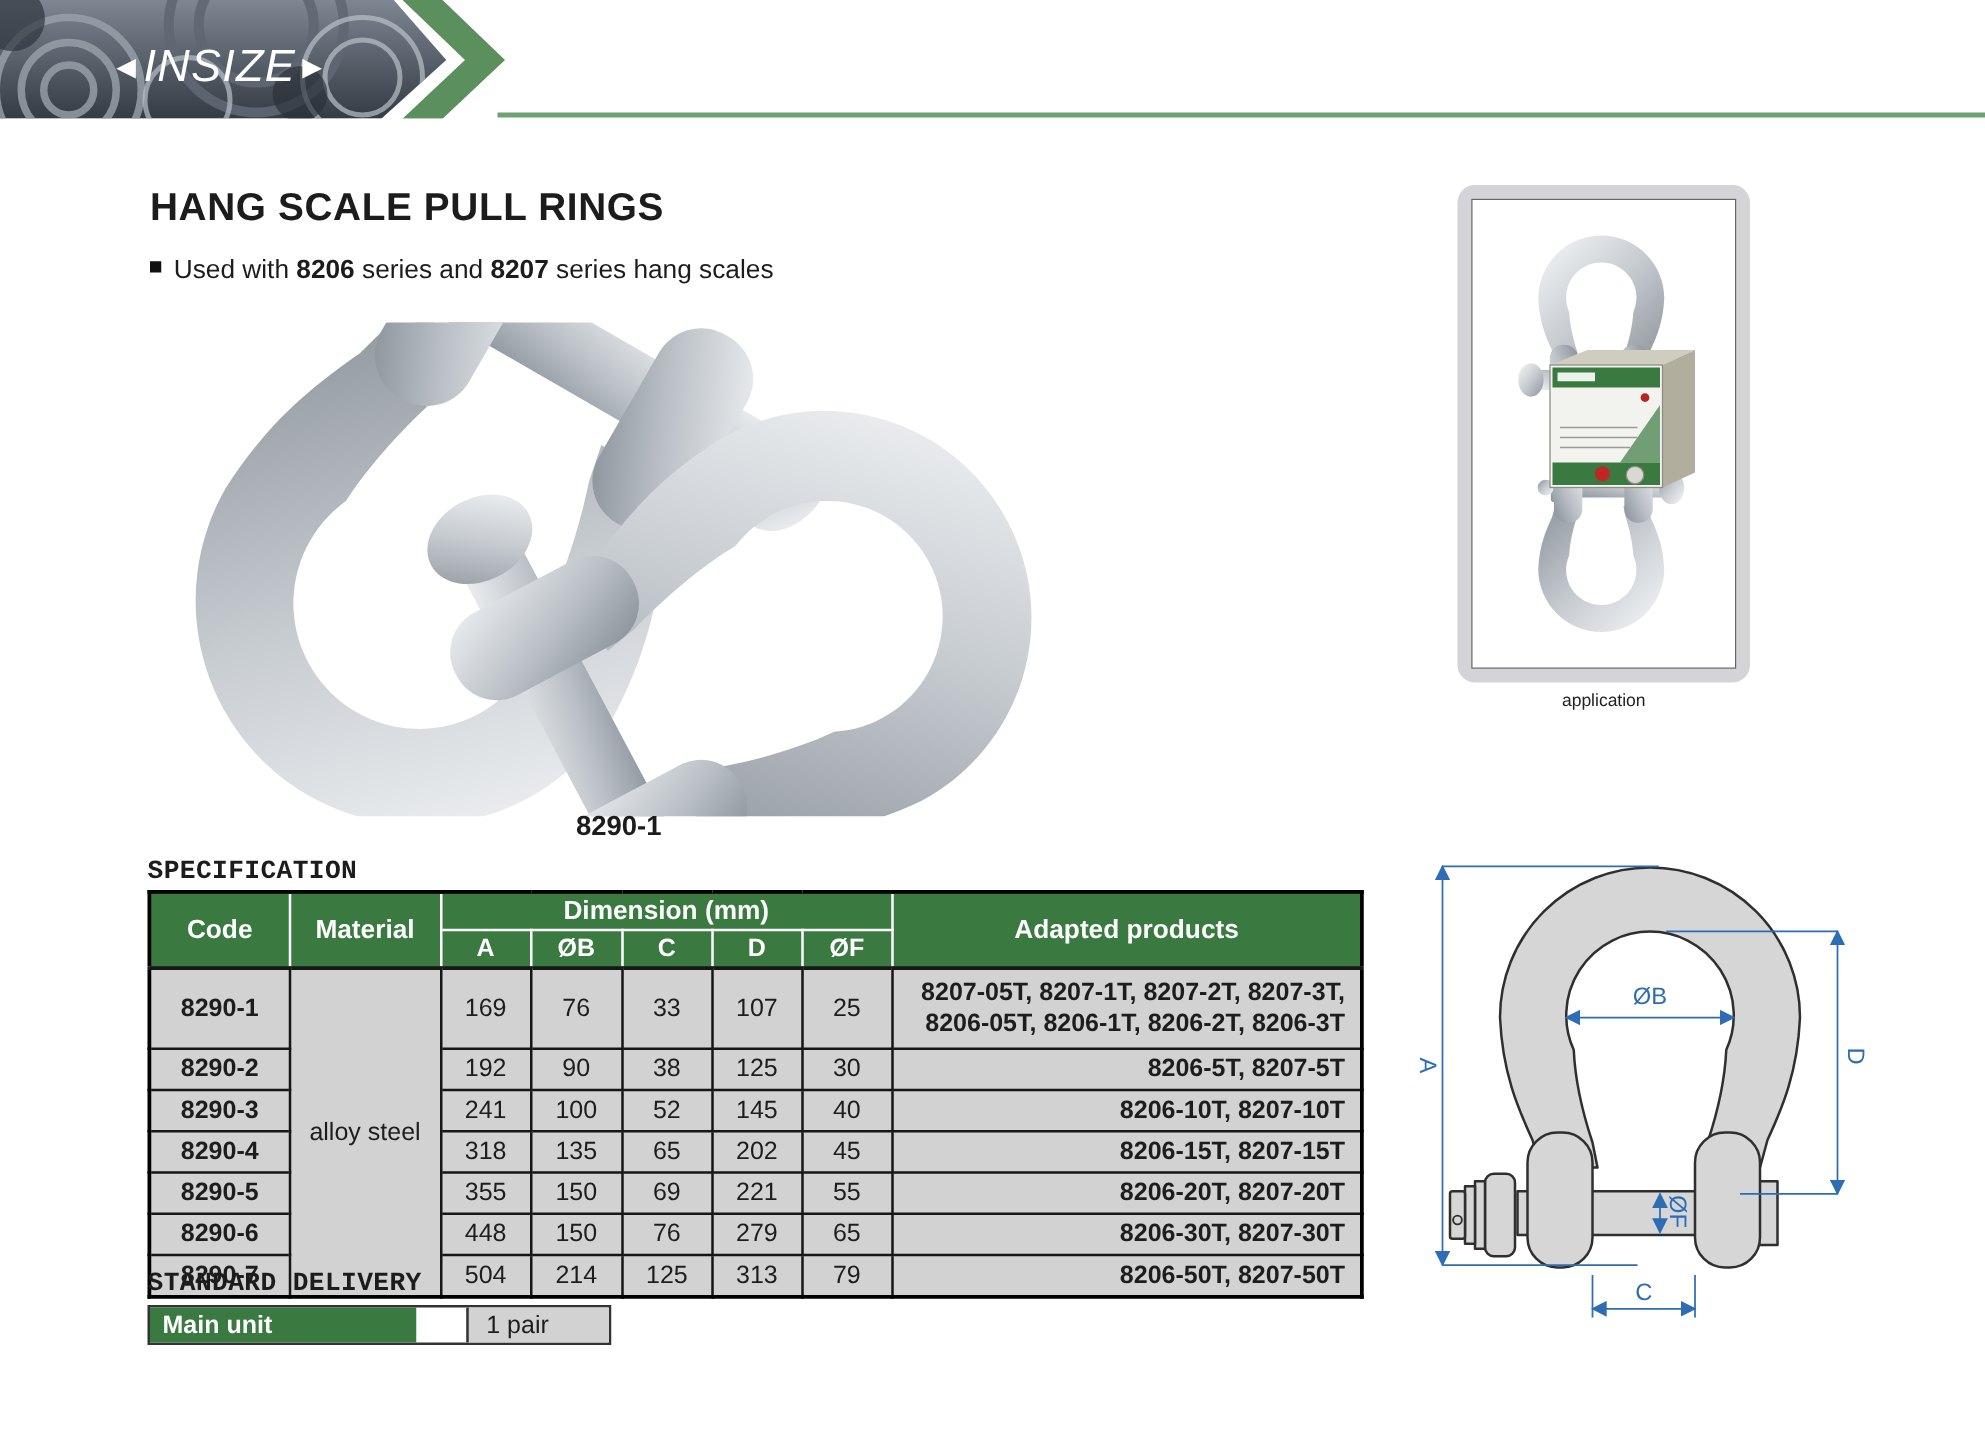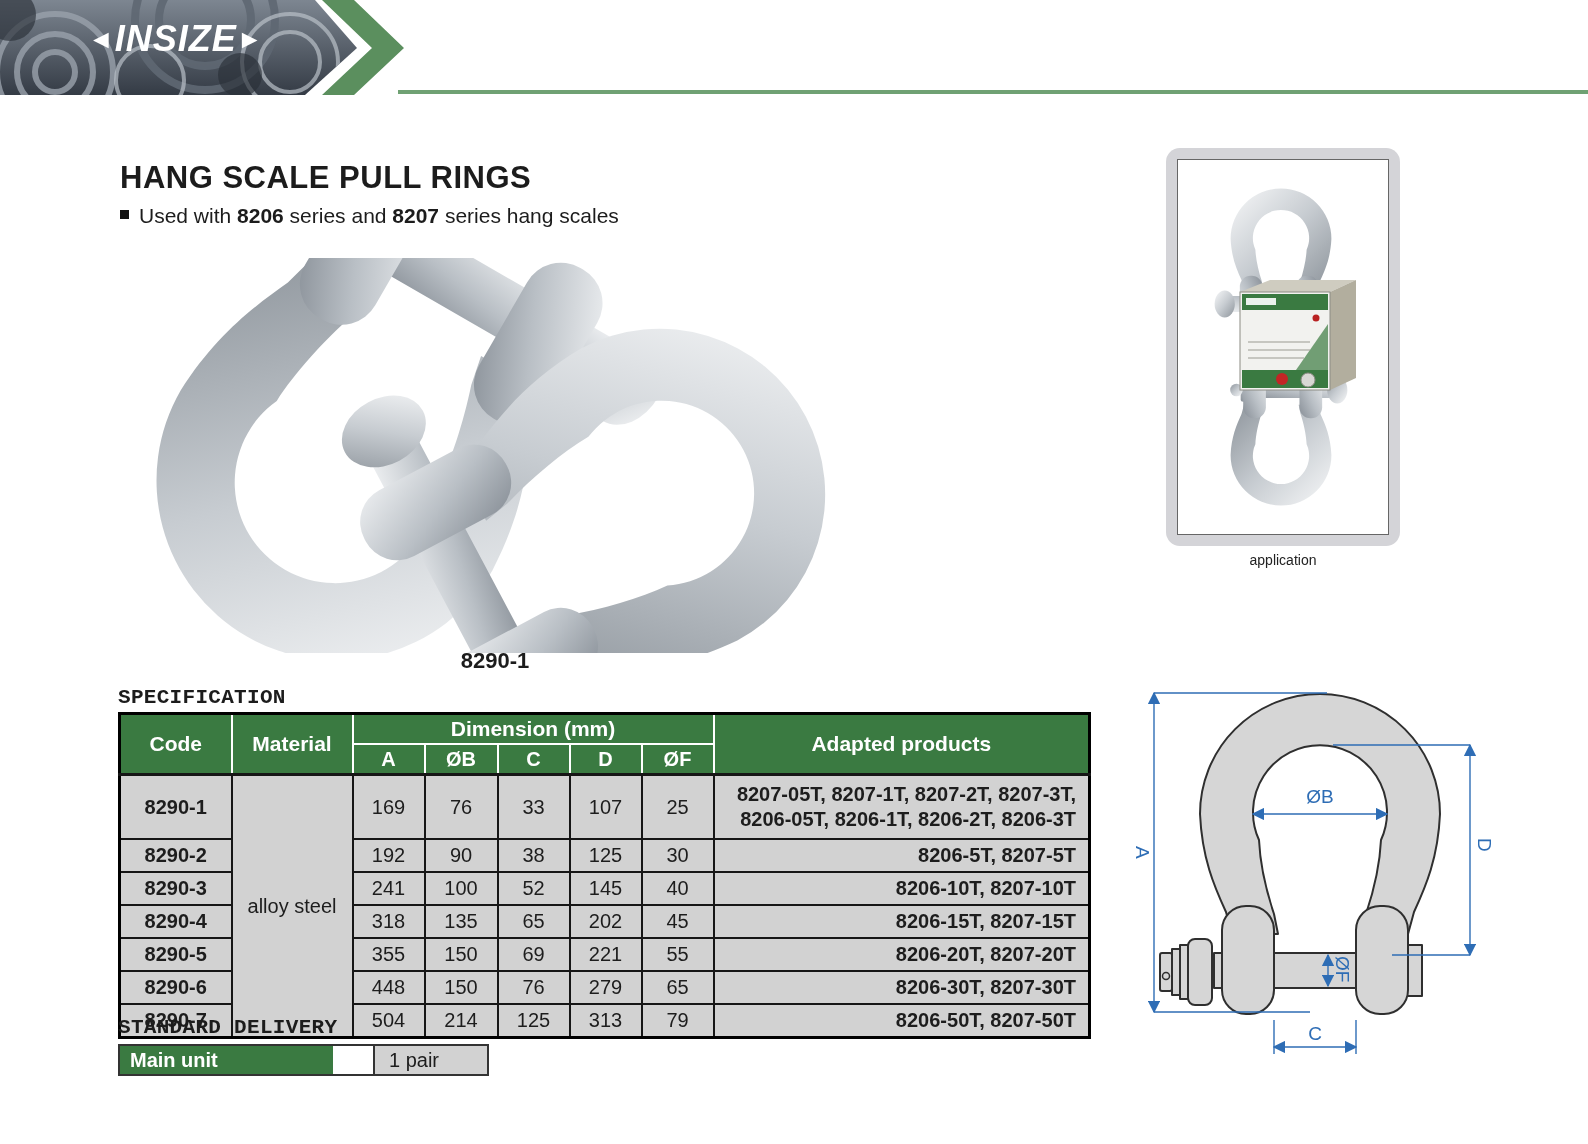--- a/index.html
+++ b/index.html
@@ -3,29 +3,29 @@
 <meta charset="utf-8">
 <style>
   html,body{margin:0;padding:0;background:#ffffff;}
   #page{position:relative;width:1588px;height:1144px;background:#ffffff;overflow:hidden;
         font-family:"Liberation Sans", sans-serif;color:#1c1c1c;}
 
   
   .banner{position:absolute;left:0;top:0;width:1588px;height:95px;}
   .banner-photo{position:absolute;left:0;top:0;width:360px;height:95px;
      clip-path:polygon(0 0,315px 0,357px 48px,305px 95px,0 95px);overflow:hidden;}
-  .banner-logo{position:absolute;left:88px;top:18px;z-index:3;color:#fff;
-     font-style:italic;font-weight:bold;font-size:36px;letter-spacing:1px;white-space:nowrap;}
+  .banner-logo{position:absolute;left:88px;top:32px;z-index:3;color:#fff;
+     font-style:italic;font-weight:normal;font-size:36px;letter-spacing:1px;white-space:nowrap;}
   .banner-logo .arr{font-size:26px;font-style:normal;vertical-align:3px;}
   .banner-chevron{position:absolute;left:0;top:0;width:410px;height:95px;background:#5b8f5e;
      clip-path:polygon(322px 0,354px 0,404px 48px,354px 95px,322px 95px,372px 48px);}
   .banner-line{position:absolute;left:398px;top:90px;right:0;height:4px;background:#6fa173;}
 
   
-  .page-title{position:absolute;left:120px;top:148px;font-size:31px;font-weight:bold;letter-spacing:.5px;margin-top:12px;}
+  .page-title{position:absolute;left:120px;top:148px;font-size:31px;font-weight:bold;letter-spacing:.5px;}
   .intro{position:absolute;left:120px;top:204px;font-size:21px;}
   .intro .sq{display:inline-block;width:9px;height:9px;background:#111;margin-right:10px;vertical-align:4px;}
   .intro b{font-weight:bold;}
   .product-label{position:absolute;left:400px;top:648px;width:190px;text-align:center;
      font-size:22px;font-weight:bold;}
   .section-head{position:absolute;font-size:21px;font-weight:bold;letter-spacing:.3px;font-family:Liberation Mono, monospace;}
 
   
   .app-frame{position:absolute;left:1166px;top:148px;width:234px;height:398px;background:#d4d4d8;
      border-radius:14px;box-sizing:border-box;padding:11px;}

